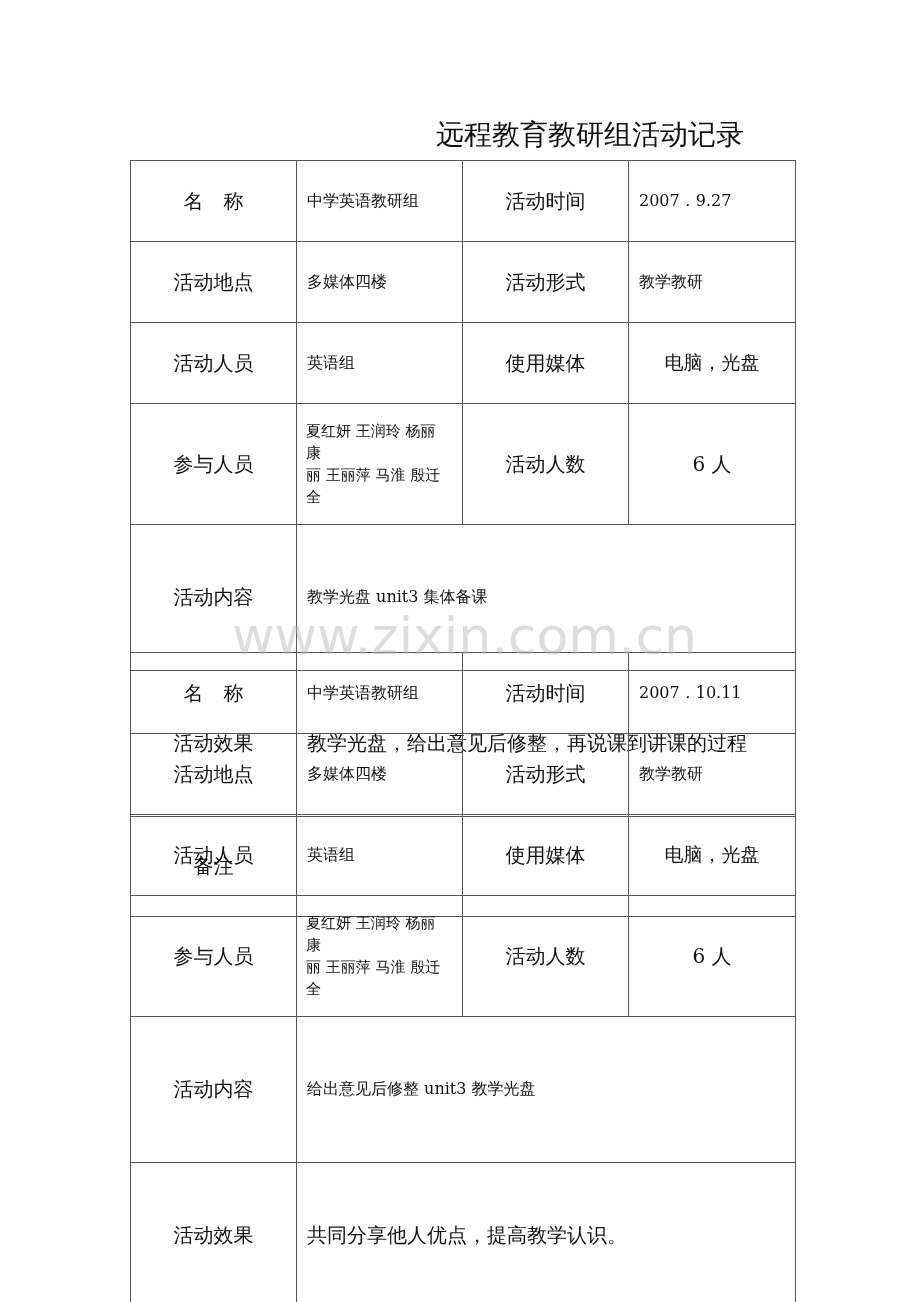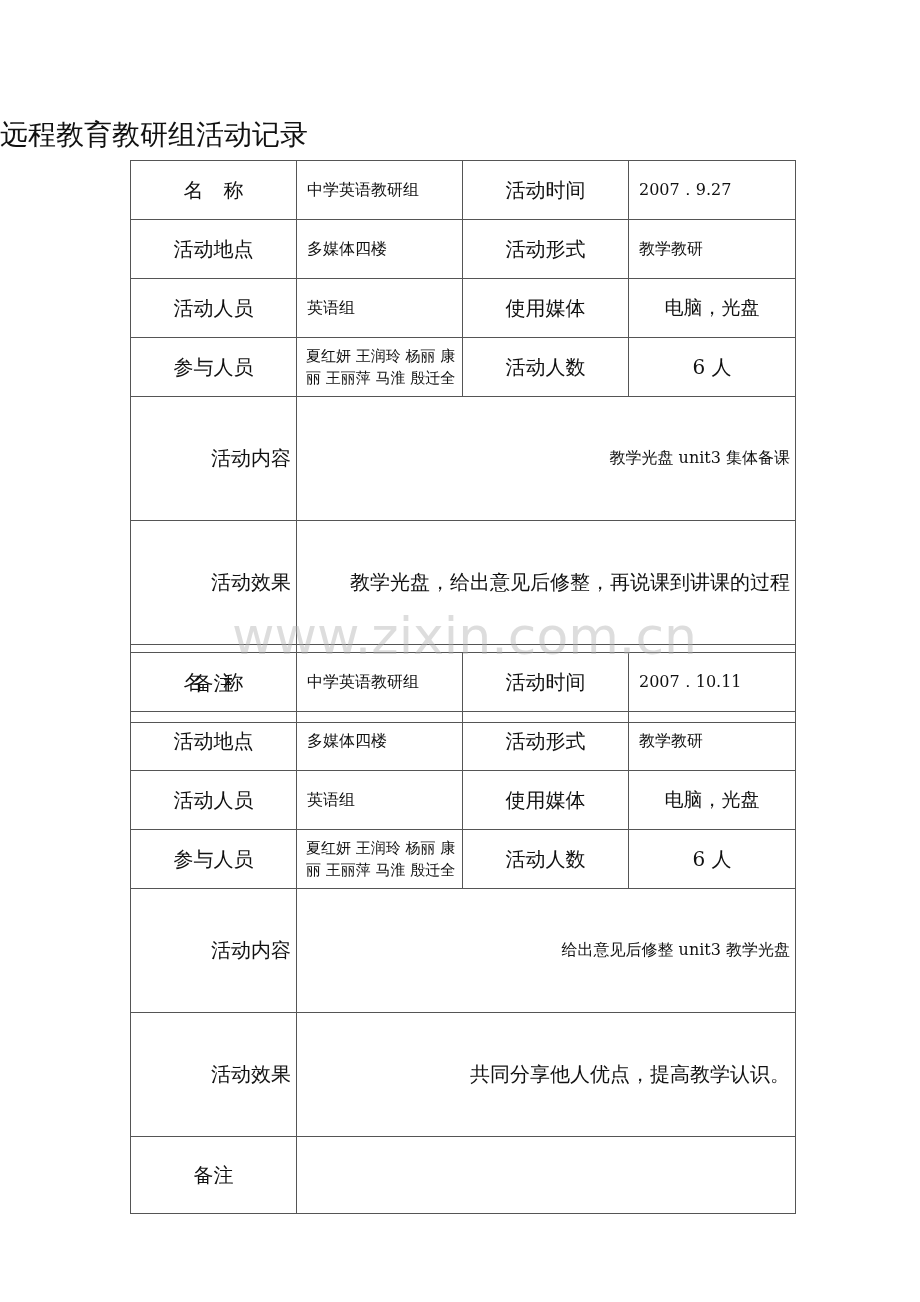--- a/index.html
+++ b/index.html
@@ -1,29 +1,29 @@
 <!DOCTYPE html>
 <html><head>
 <meta charset="utf-8">
 <style>
   html, body { margin: 0; padding: 0; background: #ffffff; }
   body { width: 920px; height: 1302px; position: relative; overflow: hidden;
          font-family: "DejaVu Serif", "Liberation Serif", serif; color: #111; }
-  .title { position: absolute; top: 116px; left: 0; width: 744px; text-align: left;
+  .title { position: absolute; top: 116px; left: 0; width: 744px; text-align: right;
            font-size: 28px; letter-spacing: 0px; color: #111; }
   table.record { position: absolute; left: 130px; border-collapse: collapse; table-layout: fixed; width: 665px; }
-  table.record td { border: 1px solid #555; padding: 5px; vertical-align: middle; margin-top: 36px; }
+  table.record td { border: 1px solid #555; padding: 16px; vertical-align: middle; margin-top: 36px; }
   td.label { text-align: center; font-size: 20px; }
   td.value { text-align: left; padding-left: 10px !important; font-size: 16px; }
   td.value-center { text-align: center; font-size: 19px; }
   td.names { font-size: 15px; line-height: 22px; padding-left: 9px !important; text-align: left; }
   td.big { font-size: 20px; text-align: center; }
   td.effect { font-size: 20px; text-align: left; padding-left: 10px !important; white-space: nowrap; }
   tr.r49 td { height: 48px; }
-  tr.r114 td { height: 113px; text-align: right; }
+  tr.r114 td { height: 113px; }
   tr.r68 td { height: 67px; }
   tr.r67 td { height: 66px; }
   .watermark { position: absolute; left: 232px; top: 606px; font-family: "DejaVu Sans", "Liberation Sans", sans-serif;
                font-size: 52px; color: rgba(180,180,180,0.45); letter-spacing: 0px; pointer-events: none; }
 </style>
 </head>
 <body>
 
 <div class="title">远程教育教研组活动记录</div>
 

